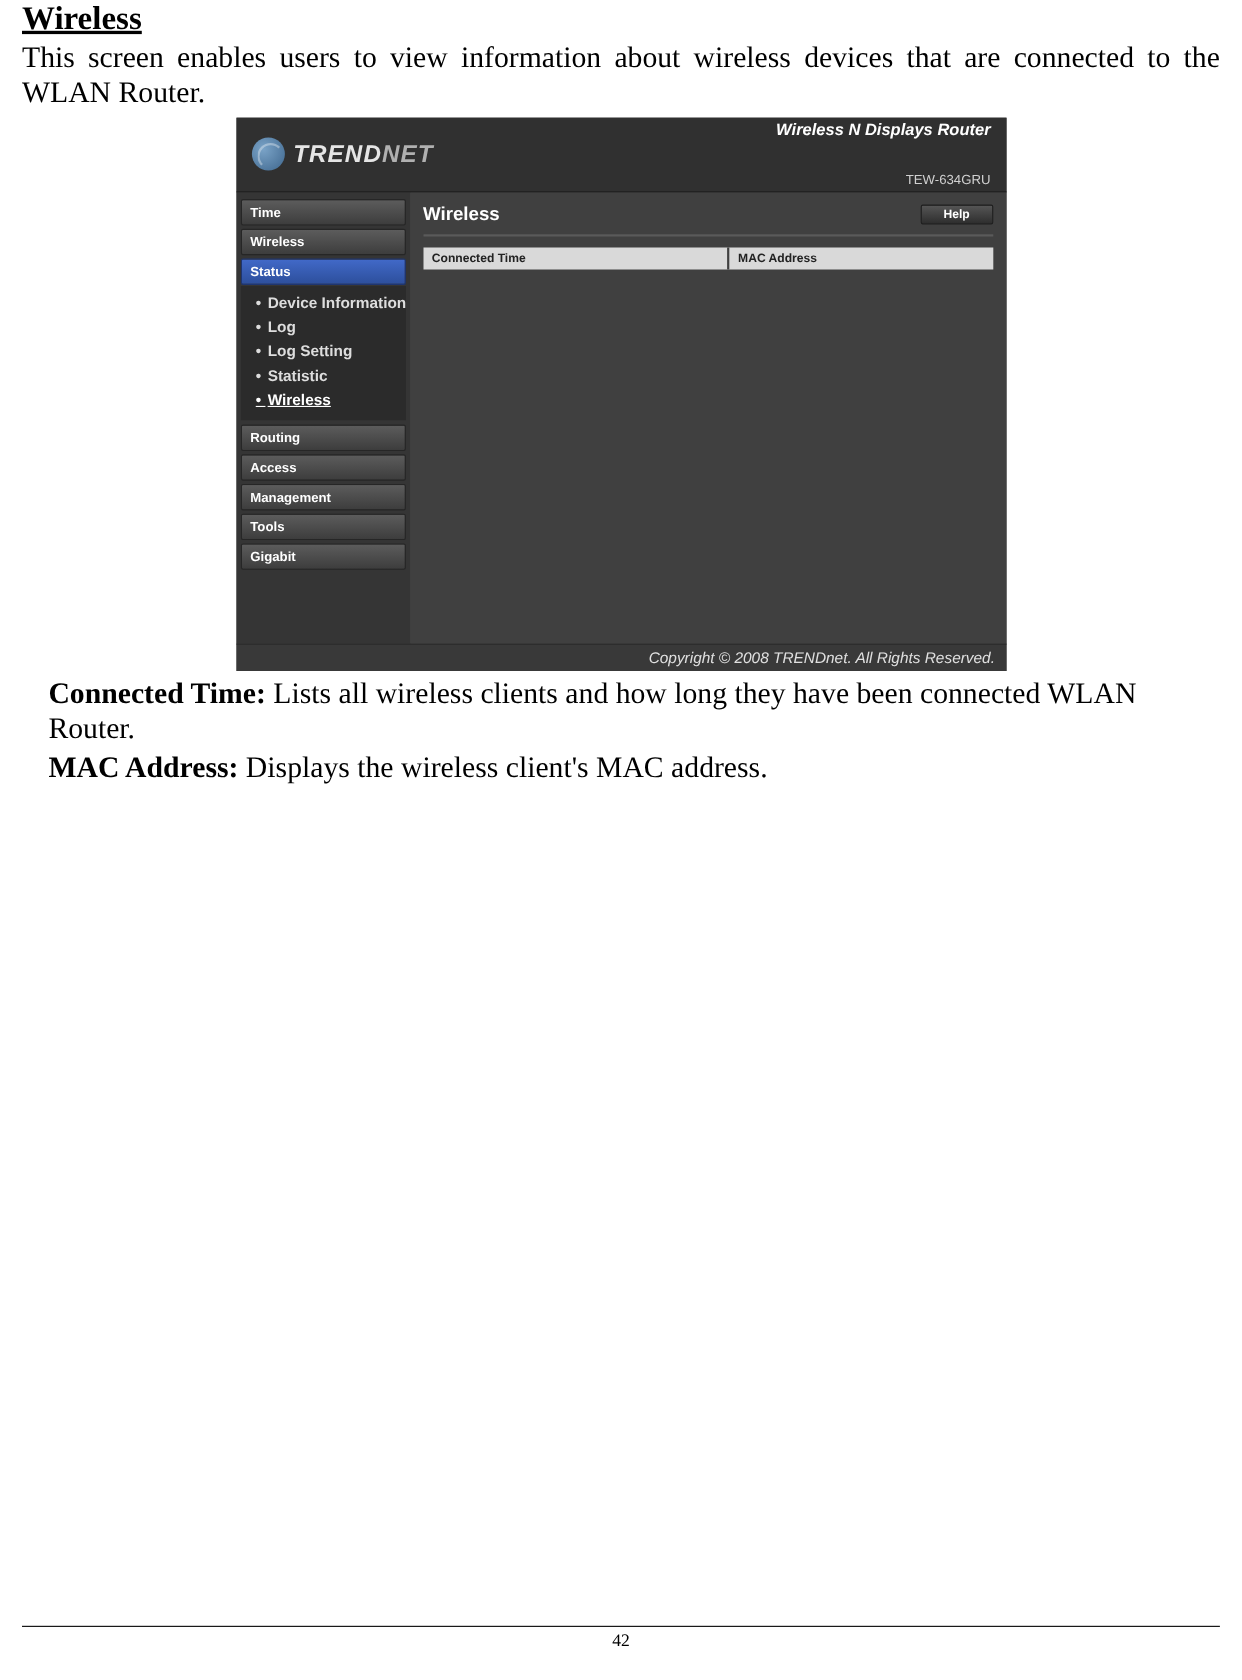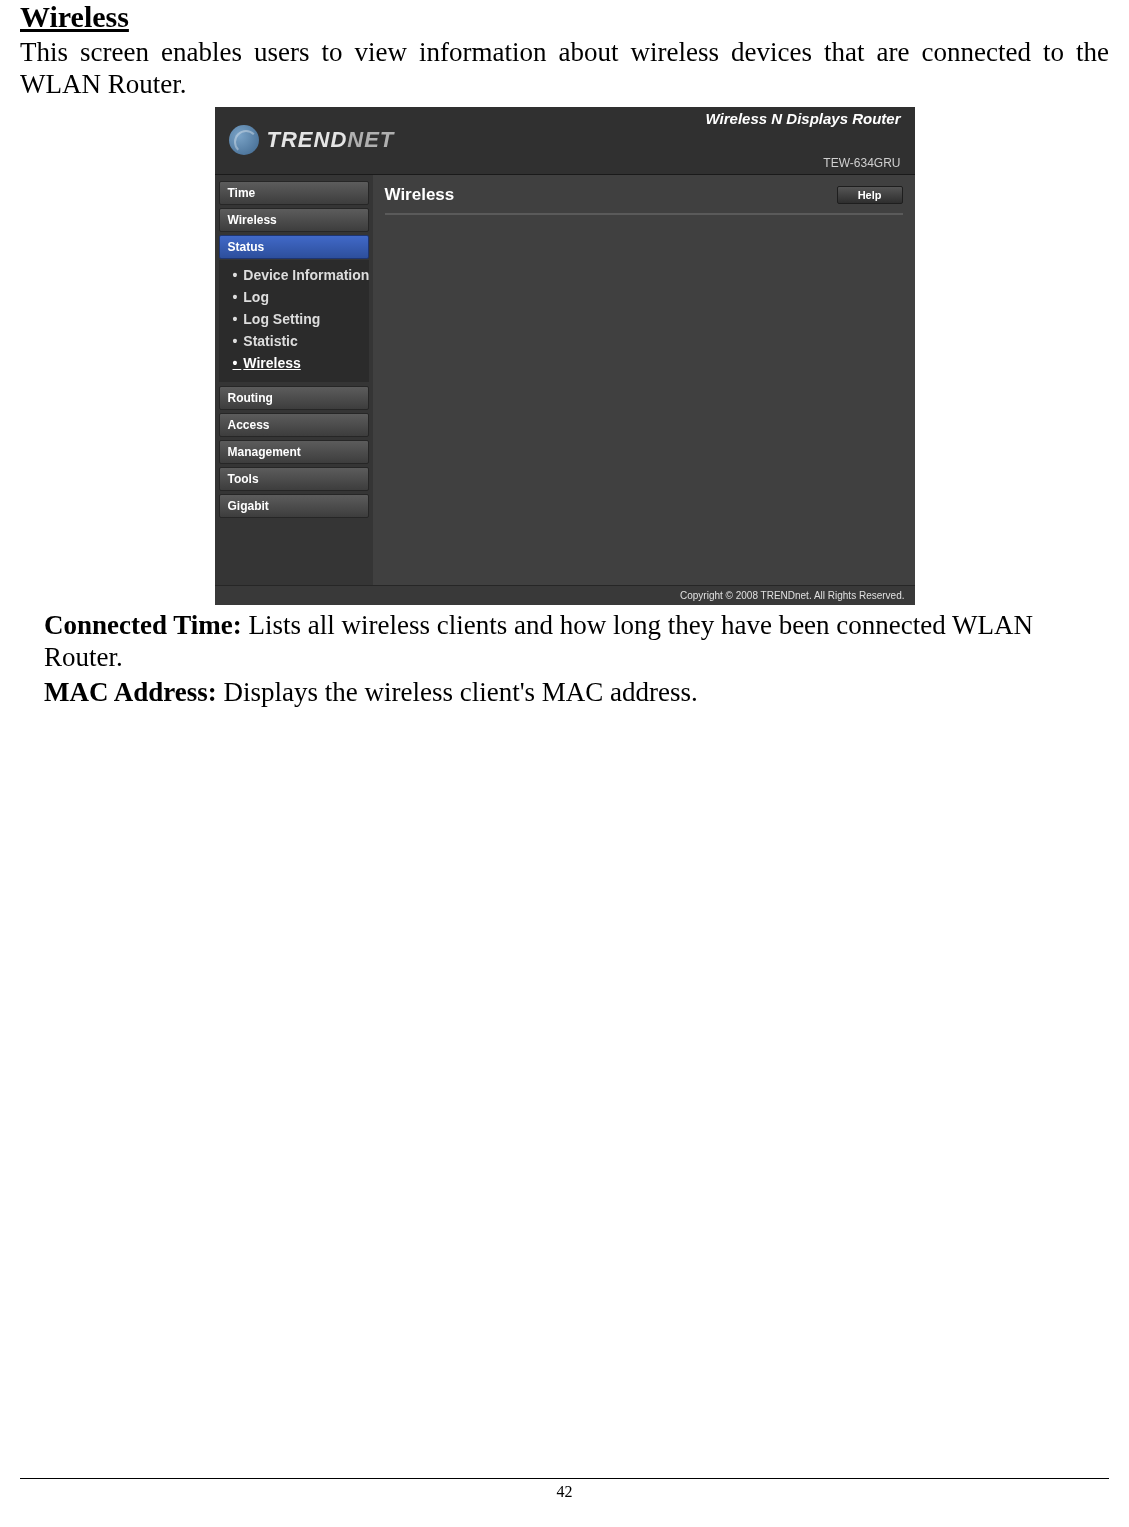--- a/index.html
+++ b/index.html
@@ -169,23 +169,24 @@
       padding: 4px 8px;
       font-weight: bold;
     }
     .data-table th:last-child {
       border-left: 2px solid #404040;
     }
     .panel-footer {
       text-align: right;
       color: #e0e0e0;
       background: #393939;
-      font-size: 10px;
+      font-size: 14px;
       padding: 4px 10px;
       border-top: 1px solid #262626;
+      font-style: italic;
     }
     .definition {
       font-size: 27px;
       line-height: 1.2;
       margin-top: 2px;
       margin-left: 24px;
     }
     .definition .term {
       font-weight: bold;
     }
@@ -238,20 +239,29 @@
       <div class="nav-item">Access</div>
       <div class="nav-item">Management</div>
       <div class="nav-item">Tools</div>
       <div class="nav-item">Gigabit</div>
     </div>
     <div class="content-area">
       <div class="content-title-row">
         <div class="content-title">Wireless</div>
         <button class="help-btn">Help</button>
       </div>
+      <table class="data-table">
+        <thead>
+          <tr>
+            <th>Connected Time</th>
+            <th>MAC Address</th>
+          </tr>
+        </thead>
+        <tbody></tbody>
+      </table>
     </div>
   </div>
   <div class="panel-footer">Copyright © 2008 TRENDnet. All Rights Reserved.</div>
 </div>
 
 <p class="definition">
   <span class="term">Connected Time:</span><span> Lists all wireless clients and how long they have been connected WLAN Router.</span>
 </p>
 <p class="definition">
   <span class="term">MAC Address:</span><span> Displays the wireless client's MAC address.</span>

